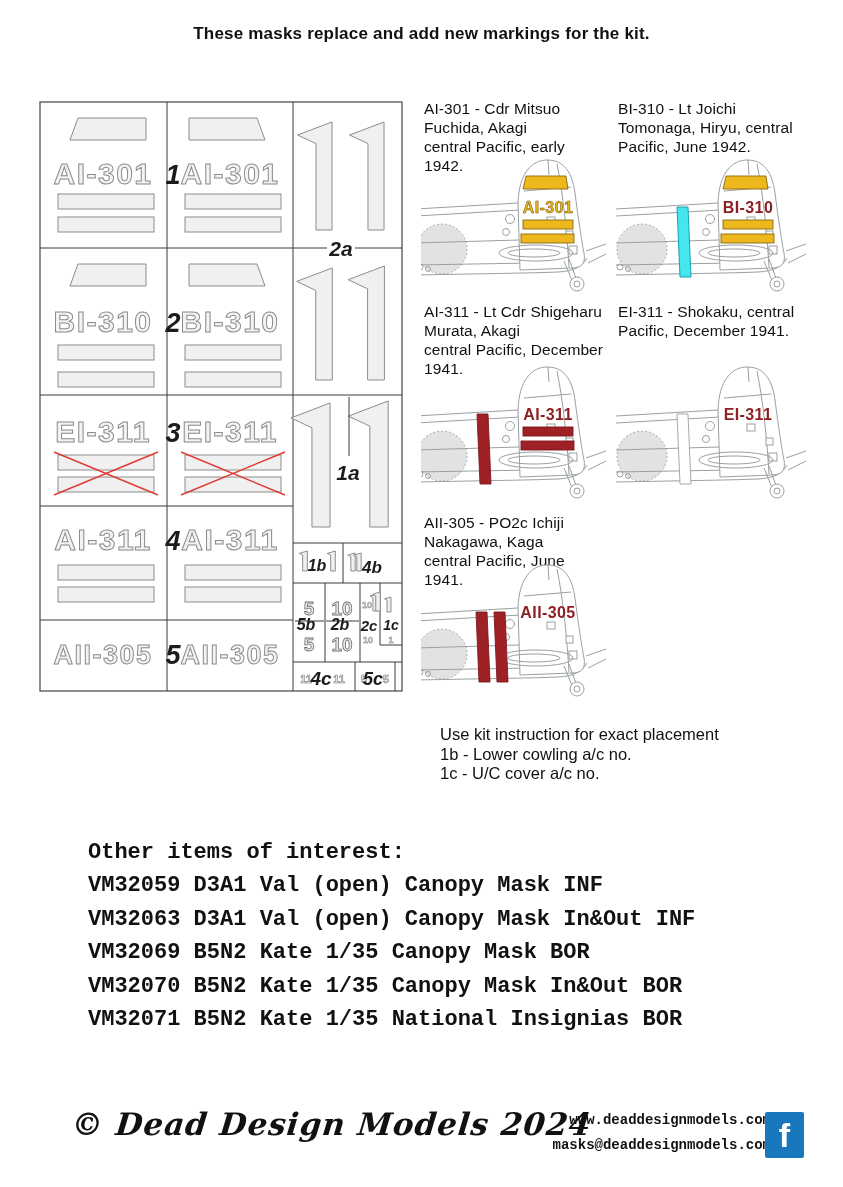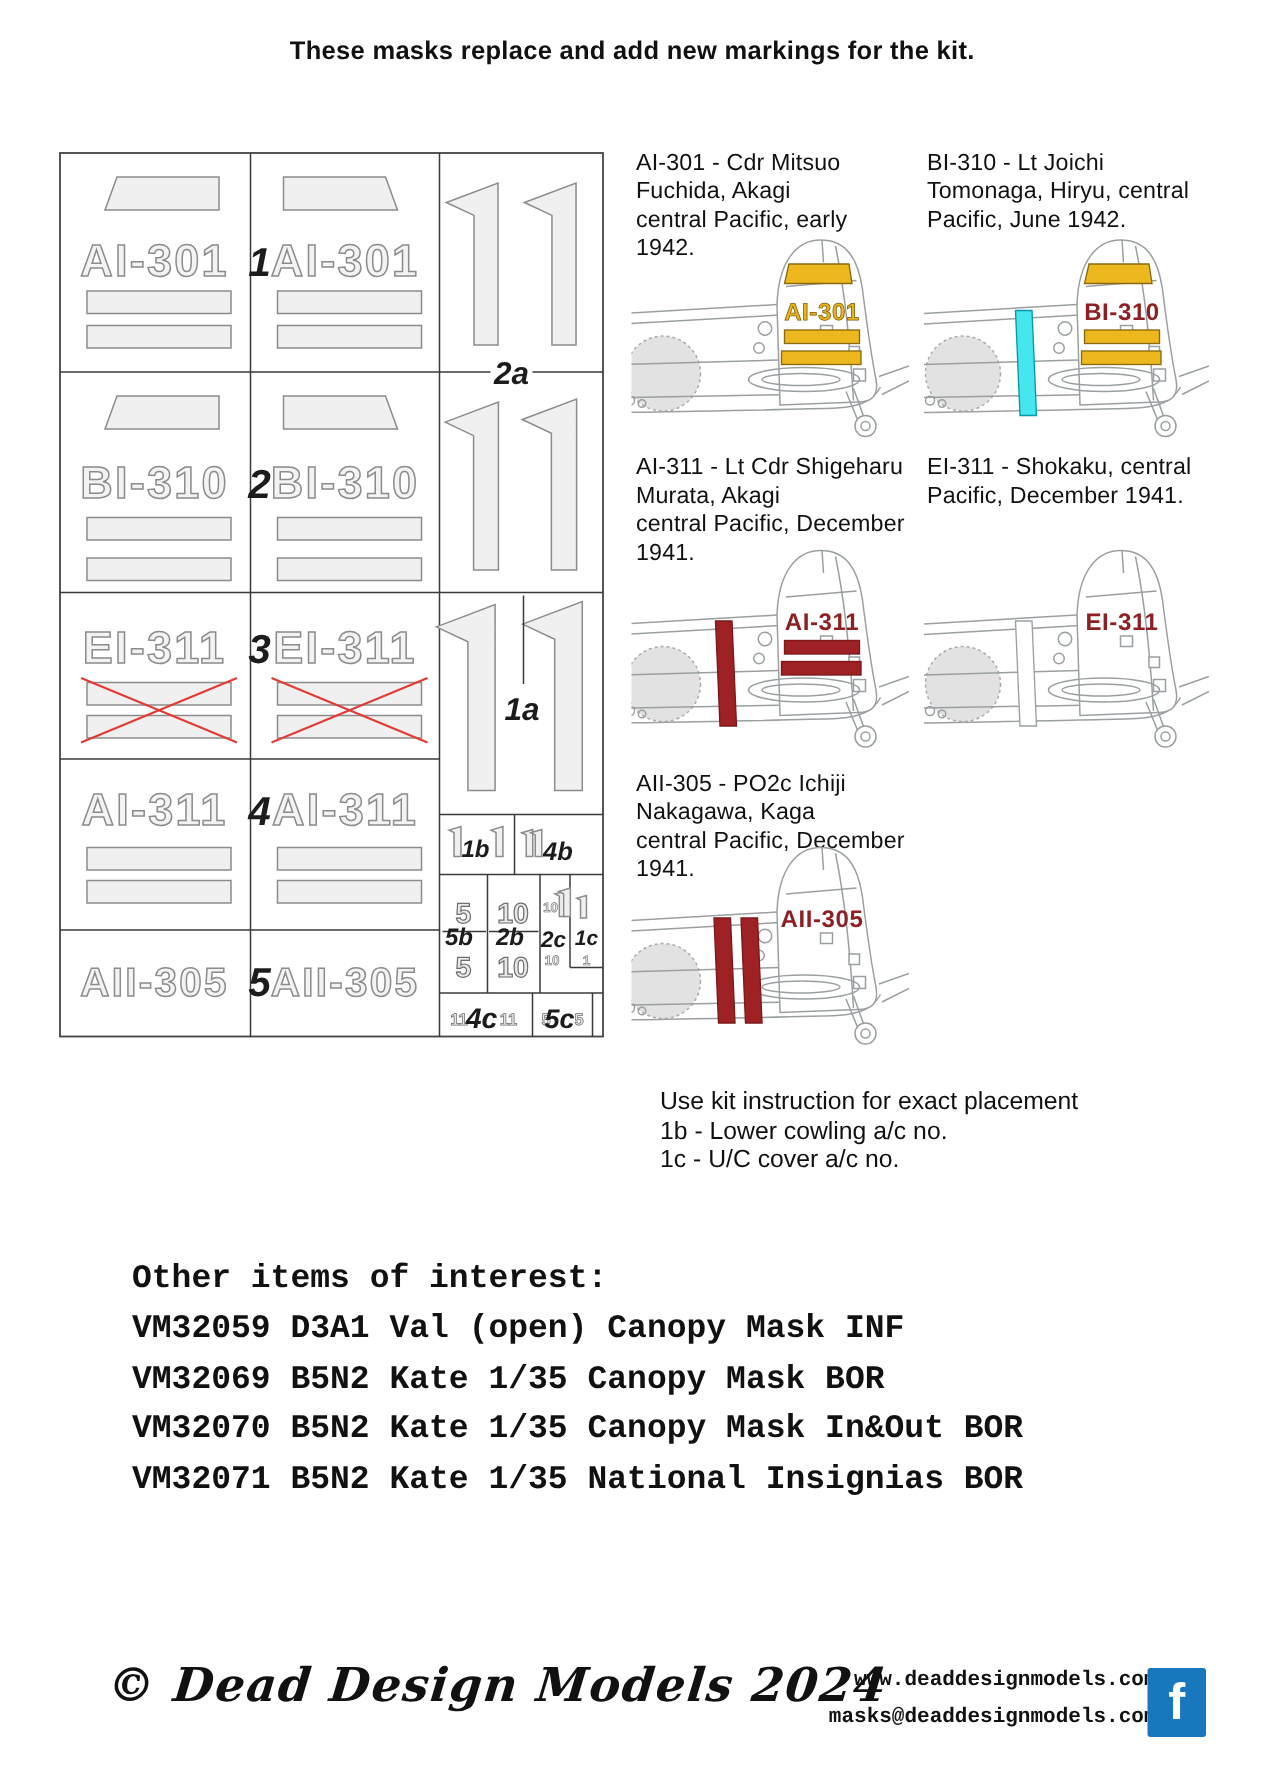--- a/index.html
+++ b/index.html
@@ -138,21 +138,21 @@
 Tomonaga, Hiryu, central
 Pacific, June 1942.</div>
   <div class="caption" style="left:424px;top:302px;width:215px;">AI-311 - Lt Cdr Shigeharu
 Murata, Akagi
 central Pacific, December
 1941.</div>
   <div class="caption" style="left:618px;top:302px;width:215px;">EI-311 - Shokaku, central
 Pacific, December 1941.</div>
   <div class="caption" style="left:424px;top:513px;width:210px;">AII-305 - PO2c Ichiji
 Nakagawa, Kaga
-central Pacific, December
+central Pacific, June
 1941.</div>
 
   <div class="planebox" style="left:421px;top:153px;"><svg width="185" height="145" viewBox="15 0 185 145">
         <ellipse cx="36" cy="96" rx="25" ry="25" fill="#e2e2e2" stroke="#aaa" stroke-width="1" stroke-dasharray="2,2"></ellipse>
         <path d="M10,56 L112,50" fill="none" stroke="#9aa0a2" stroke-width="1"></path>
         <path d="M10,63 L114,57" fill="none" stroke="#9aa0a2" stroke-width="1"></path>
         <path d="M10,90 L113,87" fill="none" stroke="#9aa0a2" stroke-width="1"></path>
         <path d="M10,112 L125,110" fill="none" stroke="#9aa0a2" stroke-width="1"></path>
         <path d="M10,122 C60,121 130,120 152,119 C168,118 176,114 181,105" fill="none" stroke="#9aa0a2" stroke-width="1"></path>
         <path d="M112,50 C113,20 126,7 141,7 C158,7 166,19 169,40 C172,64 176,90 178,100 C180,111 175,115 166,115 L114,117 Z" fill="#fff" stroke="#9aa0a2" stroke-width="1"></path>
@@ -294,20 +294,21 @@
 
   <div class="placement">
     <div>Use kit instruction for exact placement</div>
     <div>1b - Lower cowling a/c no.</div>
     <div>1c - U/C cover a/c no.</div>
   </div>
 
   <div class="items">
     <div>Other items of interest:</div>
     <div>VM32059 D3A1 Val (open) Canopy Mask INF</div>
+    <div>VM32063 D3A1 Val (open) Canopy Mask In&amp;Out INF</div>
     <div>VM32069 B5N2 Kate 1/35 Canopy Mask BOR</div>
     <div>VM32070 B5N2 Kate 1/35 Canopy Mask In&amp;Out BOR</div>
     <div>VM32071 B5N2 Kate 1/35 National Insignias BOR</div>
   </div>
 
   <div class="copyright">© Dead Design Models 2024</div>
 
   <div class="contact">
     <div>www.deaddesignmodels.com</div>
     <div>masks@deaddesignmodels.com</div>

